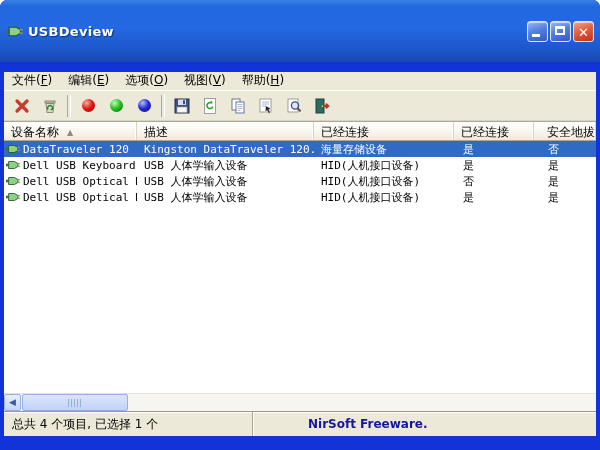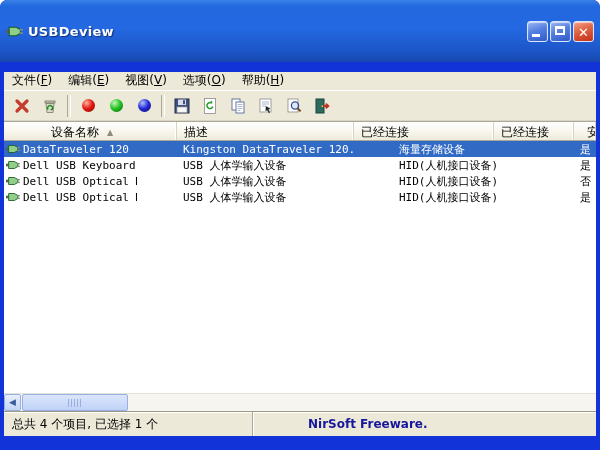--- a/index.html
+++ b/index.html
@@ -41,30 +41,30 @@
   
   .toolbar{height:29px;flex:0 0 29px;display:flex;align-items:center;padding-left:4px;background:#ECE9D8;border-bottom:1px solid #d8d4c4;}
   .tool-btn{width:26px;height:24px;display:flex;align-items:center;justify-content:center;border:1px solid transparent;border-radius:2px;cursor:pointer;}
   .tool-sep{width:2px;height:22px;margin:0 3px;border-left:1px solid #aca899;border-right:1px solid #fff;}
   .ball{width:13px;height:13px;border-radius:50%;}
   .ball.red{background:radial-gradient(circle at 35% 30%,#ffb0a0,#e01810 48%,#8c0500);}
   .ball.green{background:radial-gradient(circle at 35% 30%,#c4f8b8,#22c020 48%,#056005);}
   .ball.blue{background:radial-gradient(circle at 35% 30%,#b0c0ff,#2428d0 48%,#000a70);}
   
   .listview{flex:1;display:flex;flex-direction:column;background:#fff;border-top:1px solid #aca899;min-height:0;}
-  .lv-header{height:18px;flex:0 0 18px;display:flex;background:linear-gradient(180deg,#ffffff,#f7f5ea 60%,#eeeadb);border-bottom:1px solid #aca899;padding-left:40px;}
+  .lv-header{height:18px;flex:0 0 18px;display:flex;background:linear-gradient(180deg,#ffffff,#f7f5ea 60%,#eeeadb);border-bottom:1px solid #aca899;}
   .hcell{box-sizing:border-box;padding:2px 0 0 7px;white-space:nowrap;overflow:hidden;border-right:1px solid #d8d4c4;box-shadow:inset -1px 0 0 #fff;cursor:pointer;color:#000;}
   .sort-arrow{font-size:8px;color:#8e8a7c;margin-left:8px;vertical-align:1px;}
   .c1{width:133px;flex:0 0 133px;}
   .c2{width:177px;flex:0 0 177px;}
   .c3{width:140px;flex:0 0 140px;}
   .c4{width:80px;flex:0 0 80px;}
   .c5{flex:1;min-width:0;}
   .rows{flex:0 0 auto;}
-  .lv-row{height:16px;display:flex;align-items:center;font-family:"DejaVu Sans Mono",monospace;font-size:11px;cursor:default;gap:39px;}
+  .lv-row{height:16px;display:flex;align-items:center;font-family:"DejaVu Sans Mono",monospace;font-size:11px;cursor:default;}
   .lv-row .cell{box-sizing:border-box;padding-left:7px;white-space:nowrap;overflow:hidden;}
   .lv-row .cell.c4{padding-left:9px;}
   .lv-row .cell.c5{padding-left:14px;}
   .namecell{display:flex;align-items:center;padding-left:2px !important;}
   .row-icon{width:14px;height:14px;margin-right:3px;flex:0 0 auto;}
   .lv-row.selected{background:#316AC5;color:#fff;}
   .lv-filler{flex:1;background:#fff;}
   
   .hscroll{height:17px;flex:0 0 17px;display:flex;background:#f6f5f0;border-top:1px solid #e4e2d8;}
   .sb-arrow{width:17px;height:100%;box-sizing:border-box;background:linear-gradient(180deg,#e8effc,#c4d4f4);border:1px solid #98b0e0;border-radius:2px;color:#3a5a9c;font-size:9px;line-height:15px;text-align:center;cursor:pointer;}
@@ -108,22 +108,22 @@
     <div class="tb-btn close">
         <span class="glyph-close">✕</span>
       </div>
   </div>
 
   <div class="client">
 
     <div class="menubar">
       <div class="menu-item"><span>文件(</span><span class="menu-key">F</span><span>)</span></div>
       <div class="menu-item"><span>编辑(</span><span class="menu-key">E</span><span>)</span></div>
+      <div class="menu-item"><span>选项(</span><span class="menu-key">O</span><span>)</span></div>
       <div class="menu-item"><span>视图(</span><span class="menu-key">V</span><span>)</span></div>
-      <div class="menu-item"><span>选项(</span><span class="menu-key">O</span><span>)</span></div>
       <div class="menu-item"><span>帮助(</span><span class="menu-key">H</span><span>)</span></div>
     </div>
 
     <div class="toolbar">
       <div class="tool-btn">
         <svg width="18" height="18" viewBox="0 0 18 18">
           <path d="M4 4 L14 14 M14 4 L4 14" stroke="#C43C2C" stroke-width="3.2" stroke-linecap="round"></path>
         </svg>
       </div>
       <div class="tool-btn">

